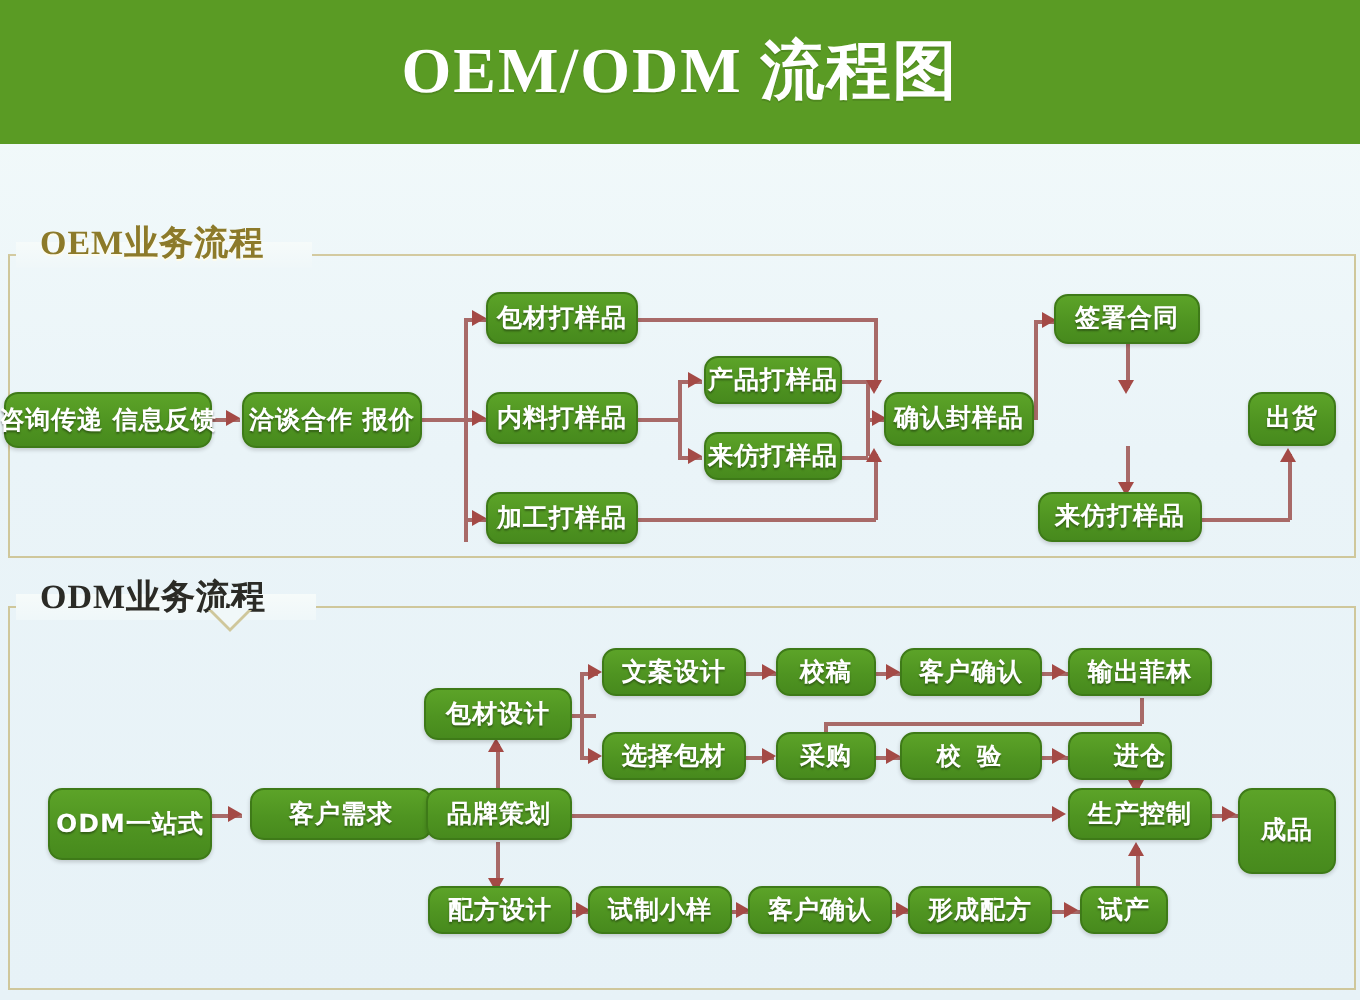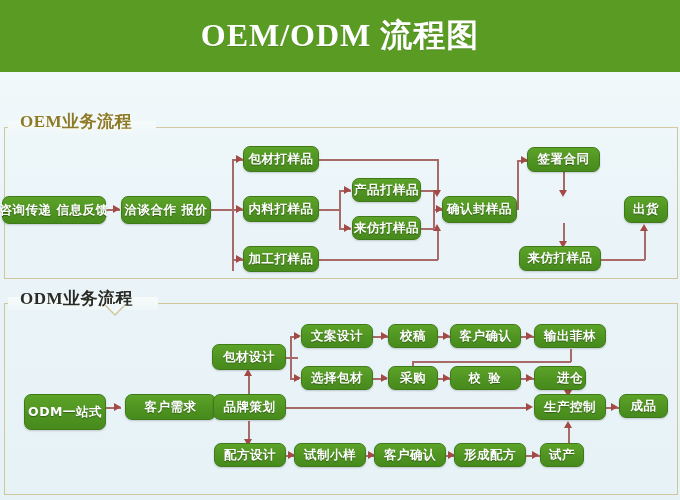--- a/index.html
+++ b/index.html
@@ -222,21 +222,21 @@
 
   <div class="node" style="left:388px;top:324px;width:50px;height:24px;">校稿</div>
   <div class="node" style="left:450px;top:324px;width:71px;height:24px;">客户确认</div>
   <div class="node" style="left:534px;top:324px;width:72px;height:24px;">输出菲林</div>
 
   <div class="node" style="left:388px;top:366px;width:50px;height:24px;">采购</div>
   <div class="node wide" style="left:450px;top:366px;width:71px;height:24px;">校  验</div>
   <div class="node" style="left:534px;top:366px;width:52px;height:24px;padding-left:20px;">进仓</div>
 
   <div class="node" style="left:534px;top:394px;width:72px;height:26px;">生产控制</div>
-  <div class="node" style="left:619px;top:394px;width:49px;height:24px;">成品</div>
+  <div class="node" style="left:619px;top:394px;width:49px;height:43px;">成品</div>
 
   <div class="node" style="left:214px;top:443px;width:72px;height:24px;">配方设计</div>
   <div class="node" style="left:294px;top:443px;width:72px;height:24px;">试制小样</div>
   <div class="node" style="left:374px;top:443px;width:72px;height:24px;">客户确认</div>
   <div class="node" style="left:454px;top:443px;width:72px;height:24px;">形成配方</div>
   <div class="node" style="left:540px;top:443px;width:44px;height:24px;">试产</div>
 
 </div>
 
 </body></html>

